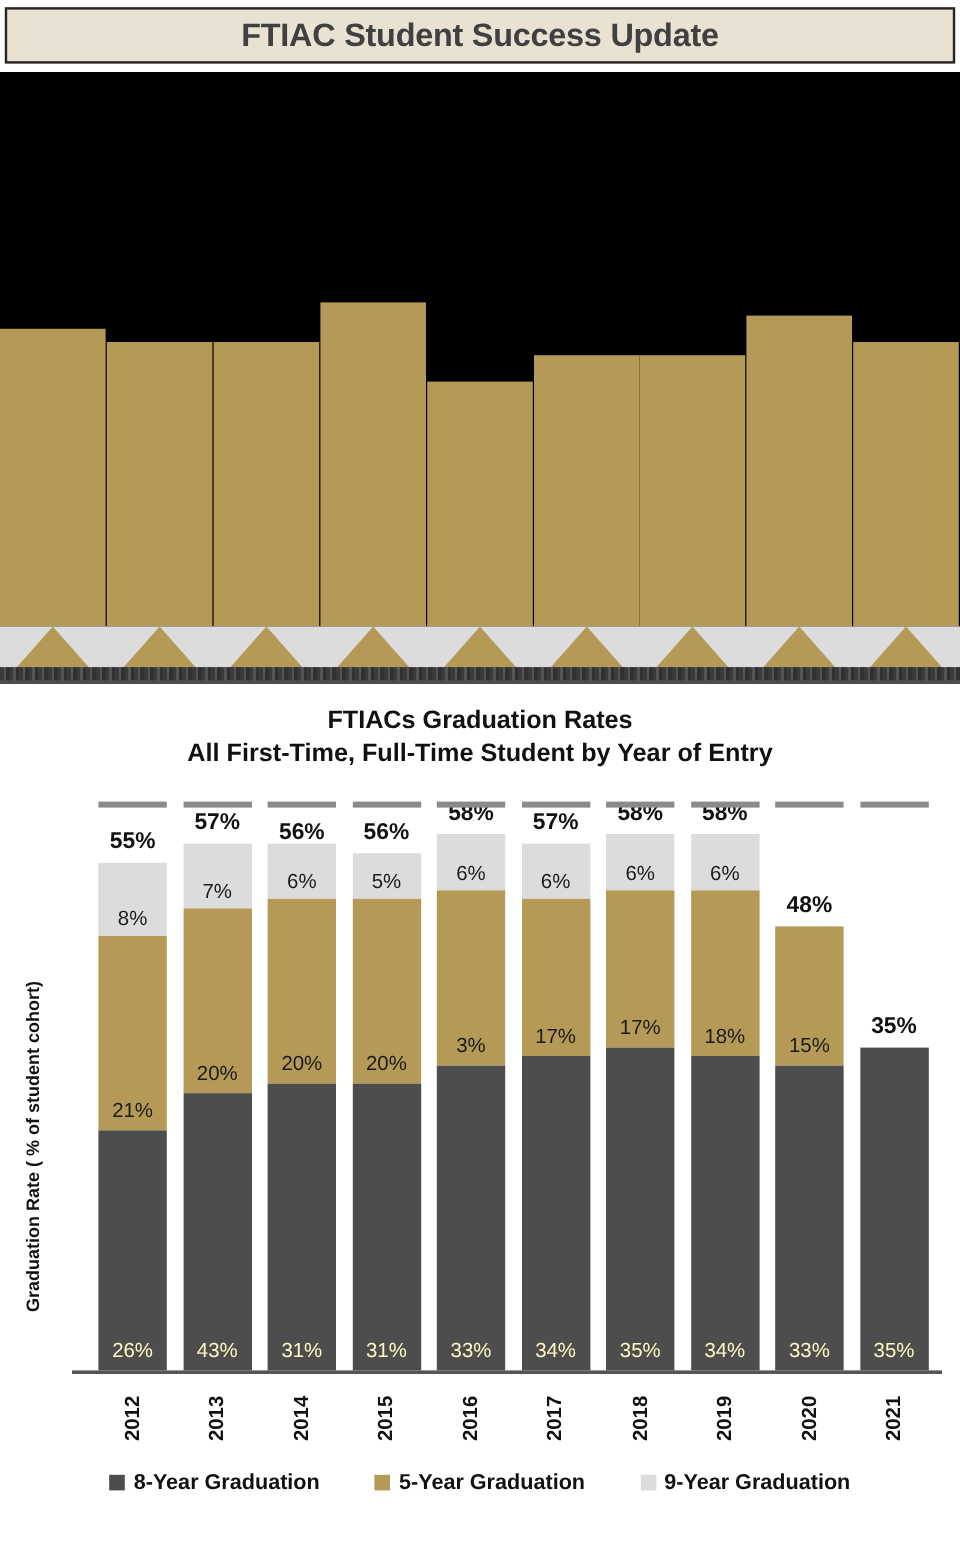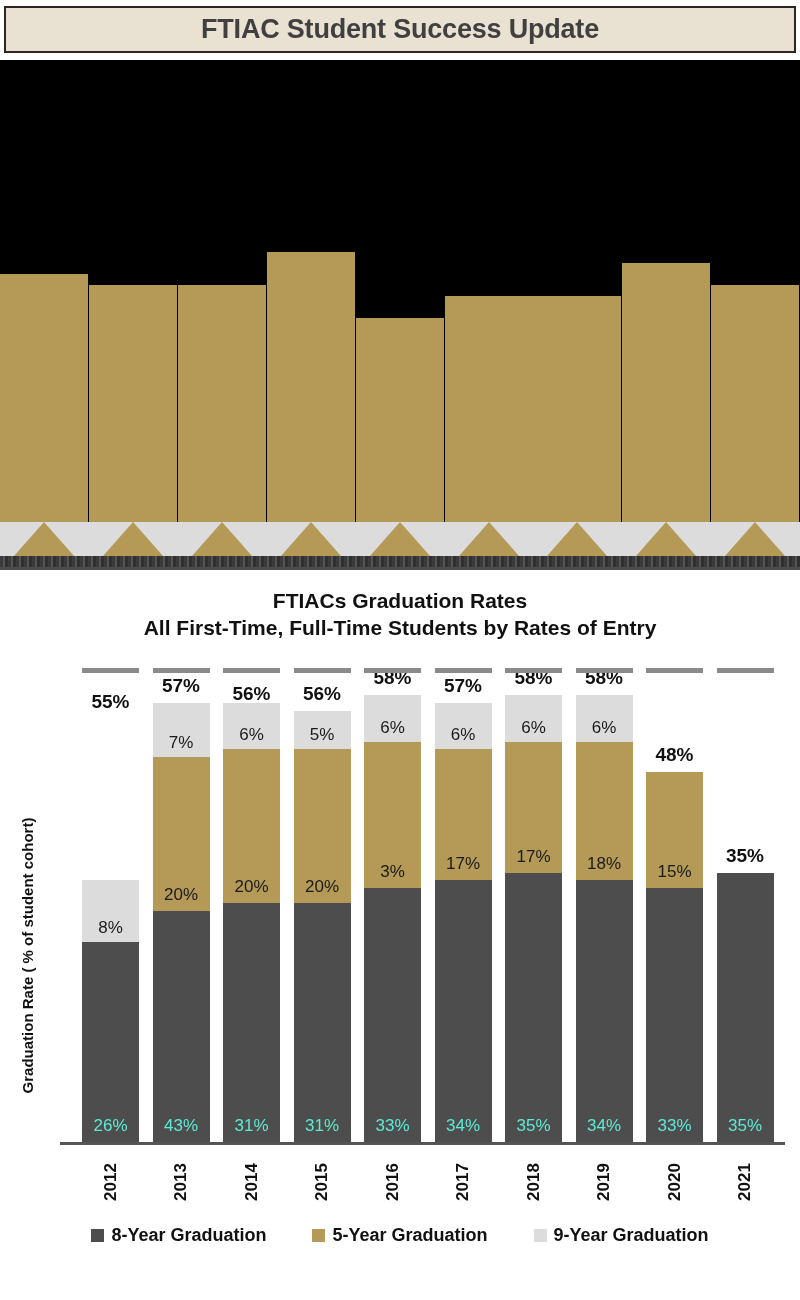--- a/index.html
+++ b/index.html
@@ -96,21 +96,21 @@
     position:absolute; bottom:3px; width:57px;
   }
   .seg{
     width:100%; position:relative;
     display:flex; align-items:center; justify-content:center;
   }
   .seg-4{ background:#4D4D4D; }
   .seg-5{ background:#B49A56; }
   .seg-6{ background:#DCDCDC; }
   .seg-txt{ font-size:17px; font-weight:500; }
-  .seg-4 .seg-txt{ color:#5eead4; }
+  .seg-4 .seg-txt{ color:#fef9c3; }
   .seg-5 .seg-txt{ color:#1a1a1a; }
   .seg-6 .seg-txt{ color:#1a1a1a; }
   .seg-4 .seg-txt{ position:absolute; bottom:6px; }
   .seg-5 .seg-txt{ position:absolute; bottom:6px; }
   .seg-6 .seg-txt{ position:absolute; bottom:4px; }
   .bar-total{
     position:absolute; left:-6px; width:69px; text-align:center;
     font-size:19px; font-weight:bold; color:#111;
   }
 
@@ -191,33 +191,36 @@
     </div>
   <div class="tp-darkstrip">
     <div class="tp-noise"></div>
   </div>
 </div>
 
 <div class="main-panel">
 
   <div class="chart-title">
     <span>FTIACs Graduation Rates</span>
-    <span class="l2">All First-Time, Full-Time Students by Rates of Entry</span>
+    <span class="l2">All First-Time, Full-Time Student by Year of Entry</span>
   </div>
 
   <div class="ylabel">
     <span>Graduation Rate ( % of student cohort)</span>
   </div>
 
   <div class="plot" id="plot">
     <div class="axis-line"></div>
   <div class="bar-col" style="left: 22px;">
         <div class="seg seg-6" style="height: 61.6px;">
           <span class="seg-txt">8%</span>
         </div>
+        <div class="seg seg-5" style="height: 161.7px;">
+          <span class="seg-txt">21%</span>
+        </div>
         <div class="seg seg-4" style="height: 200.2px;">
           <span class="seg-txt">26%</span>
         </div>
         <div class="bar-total" style="bottom: 429.5px;">55%</div>
       </div>
       <div class="xtick" style="left: 22px; background: rgb(138, 138, 138); height: 5px;"></div>
       <div class="bar-col" style="left: 92.5px;">
         <div class="seg seg-6" style="height: 53.9px;">
           <span class="seg-txt">7%</span>
         </div>

